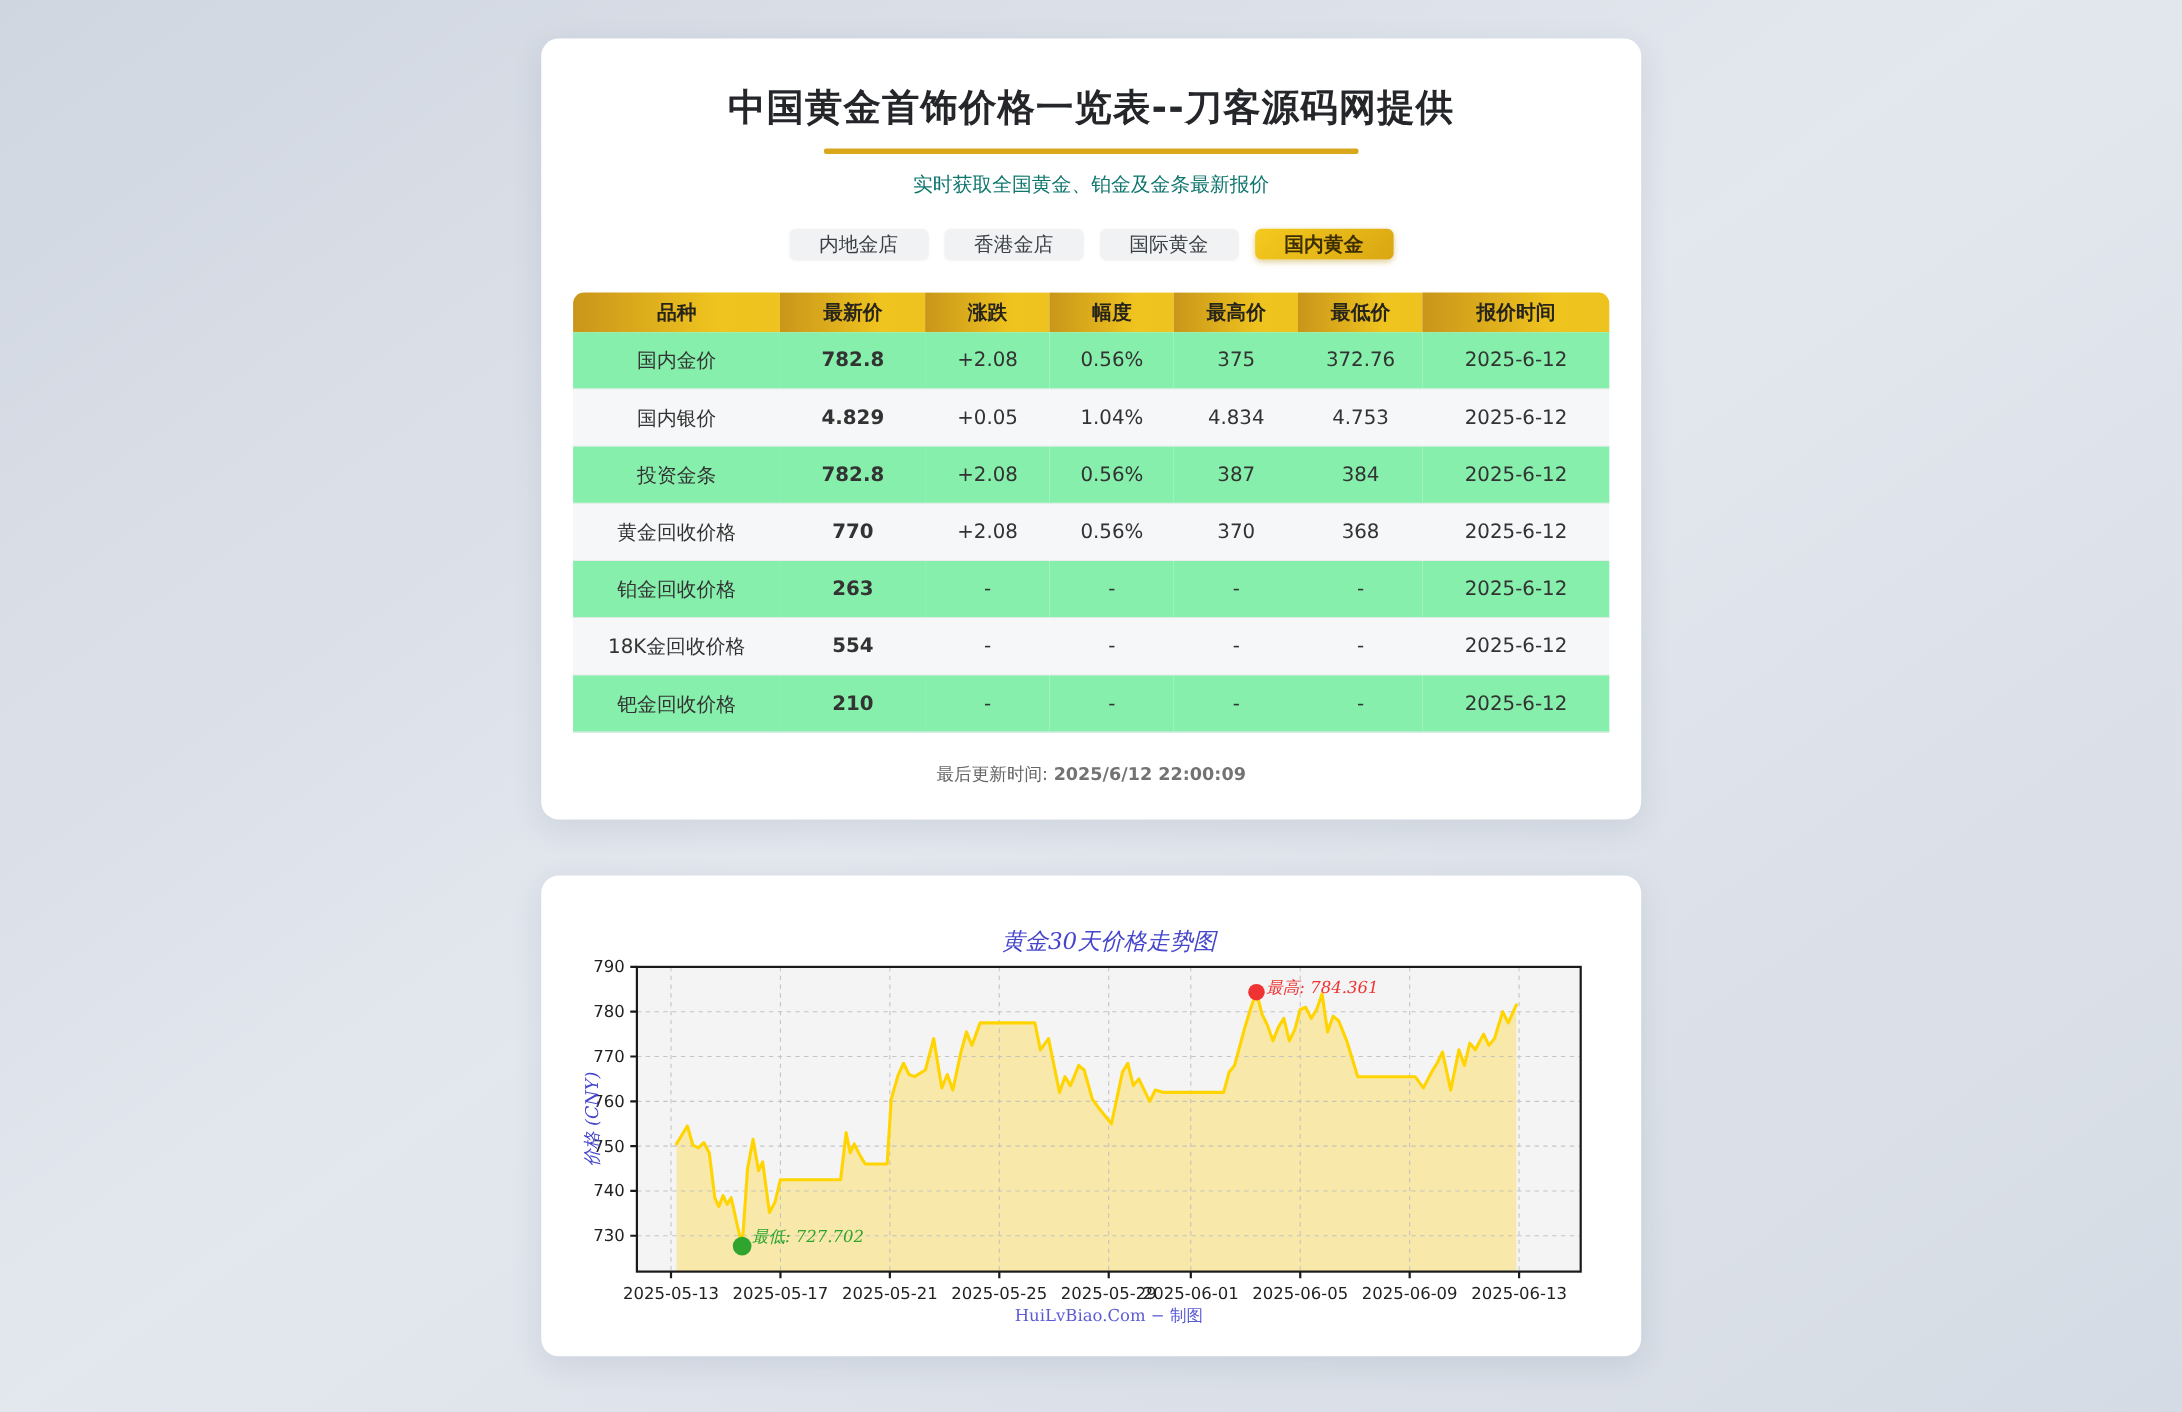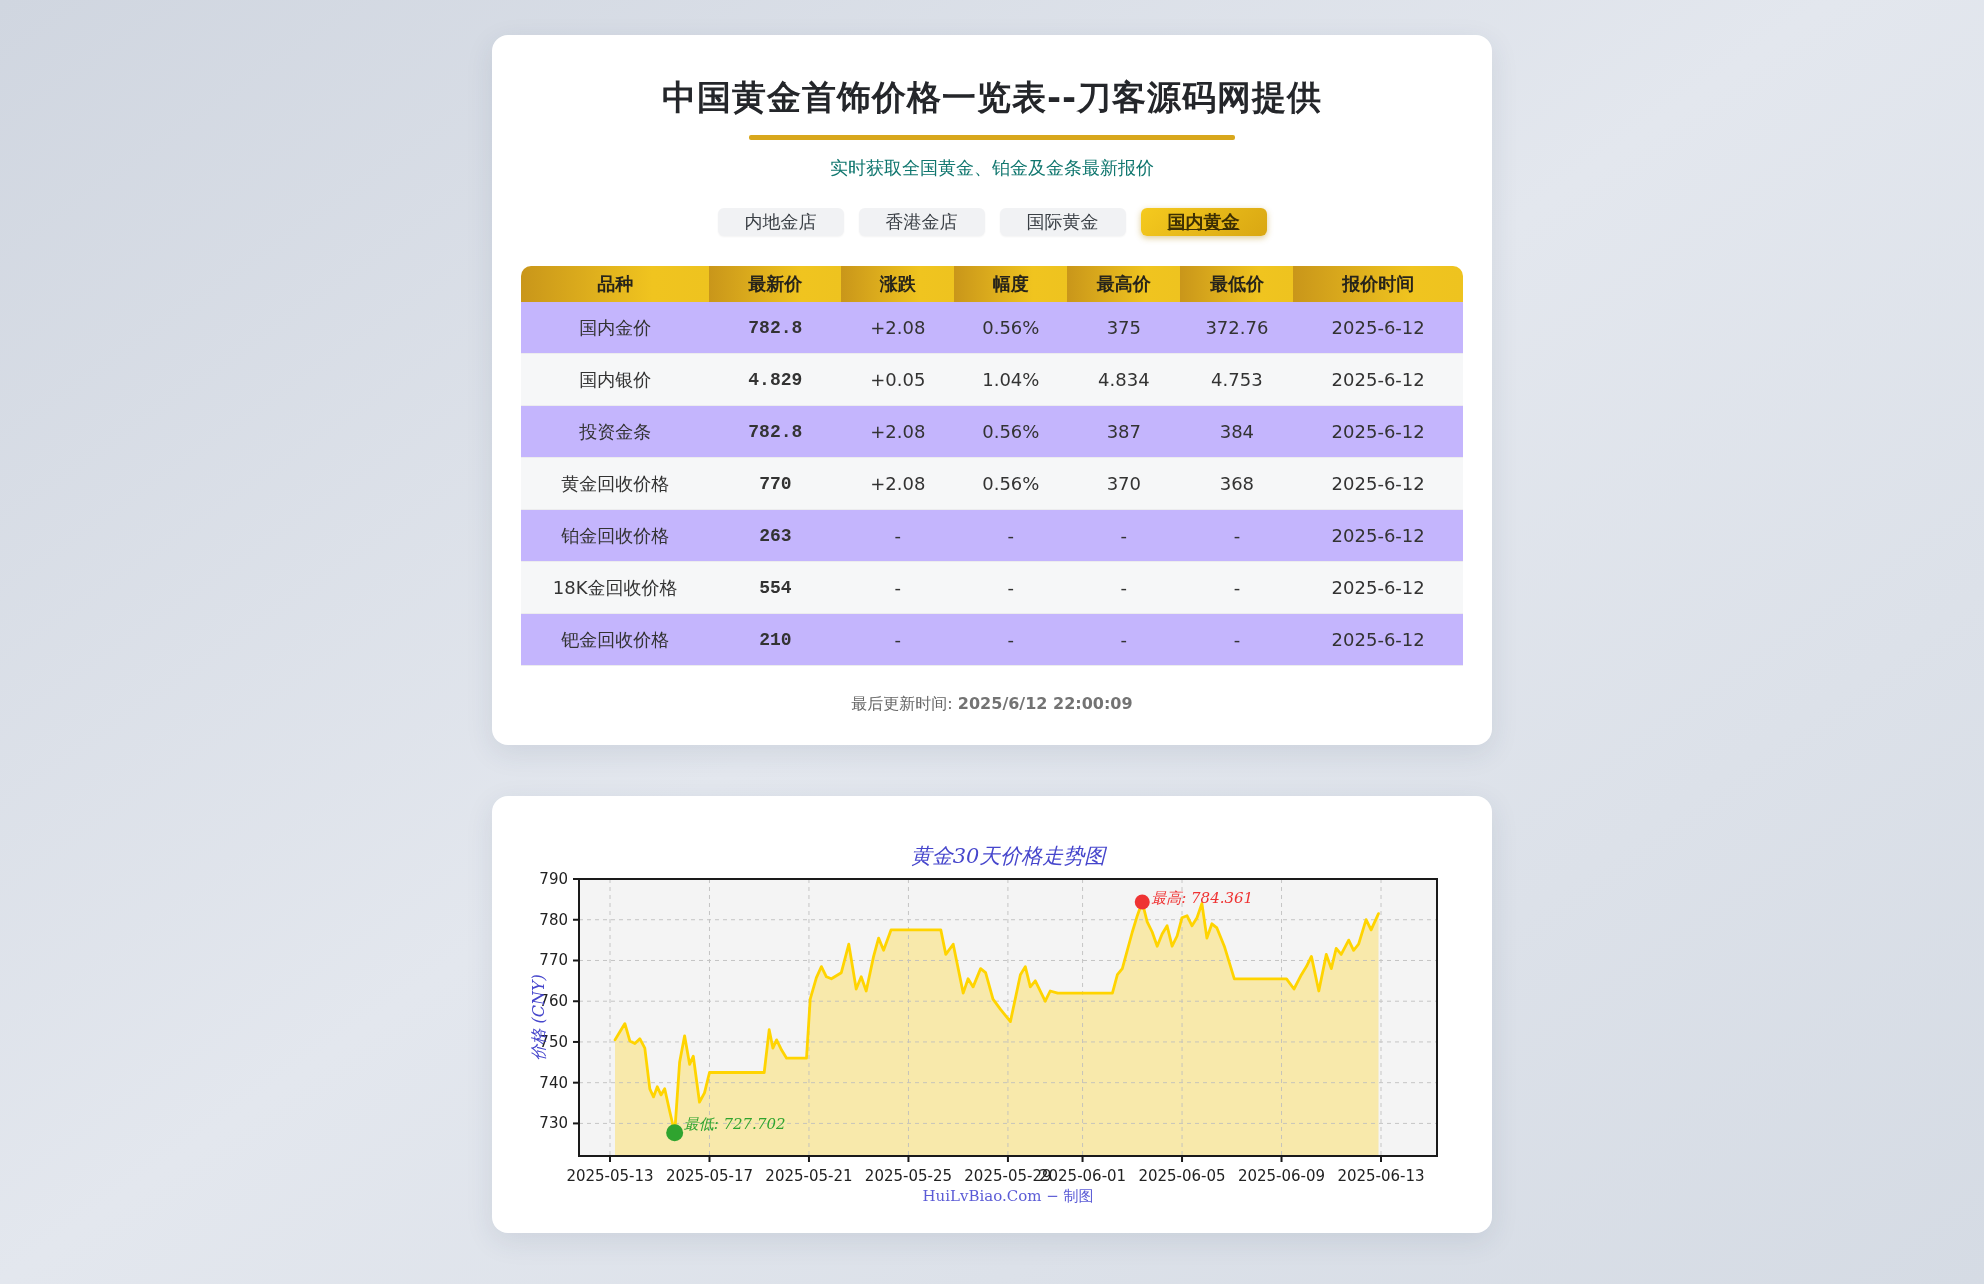--- a/index.html
+++ b/index.html
@@ -22,36 +22,35 @@
   .tab {
     border:none; cursor:pointer; font-family:inherit;
     font-size:18px; color:#3a3f45; background:#f1f2f4;
     padding:2px 27px; border-radius:6px;
     box-shadow:0 1px 2px rgba(0,0,0,.05);
   }
   .tab.active {
     background:linear-gradient(135deg,#f5ca1e 0%,#d9a713 100%);
     color:#3d2f03; font-weight:bold;
     box-shadow:0 2px 6px rgba(180,140,20,.45);
-    text-decoration:underline;
   }
   table.price { width:942px; margin:30px auto 0; border-collapse:separate; border-spacing:0; }
   table.price th {
     background:linear-gradient(90deg,#c9961a 0%,#f0c41f 70%,#eec31f 100%);
     color:#27241a; font-size:18px; font-weight:bold;
     height:36px; text-align:center;
   }
   table.price th:first-child { border-top-left-radius:10px; }
   table.price th:last-child  { border-top-right-radius:10px; }
   table.price td {
     height:52px; text-align:center; font-size:18px; color:#333;
-    border-bottom:1px solid #ececee; background:#c4b5fd;
+    border-bottom:1px solid #ececee; background:#86efac;
   }
   table.price tr.alt td { background:#f6f7f8; }
-  td.gold  { color:#d4a017; font-weight:bold;font-family:Liberation Mono, monospace; }
+  td.gold  { color:#d4a017; font-weight:bold; }
   td.red   { color:#e25b5b; }
   td.green { color:#54b854; }
   .updated { text-align:center; font-size:16px; color:#666; margin-top:28px; }
   .updated b { color:#737373; }
   .card-chart { margin-top:51px; height:437px; overflow:hidden; }
   svg.chart { display:block; width:1000px; height:437px; }
   .chart text { font-family:"DejaVu Sans","Liberation Sans",sans-serif; }
   .chart .serif { font-family:"DejaVu Serif","Liberation Serif",serif; }
 </style>
 </head>

